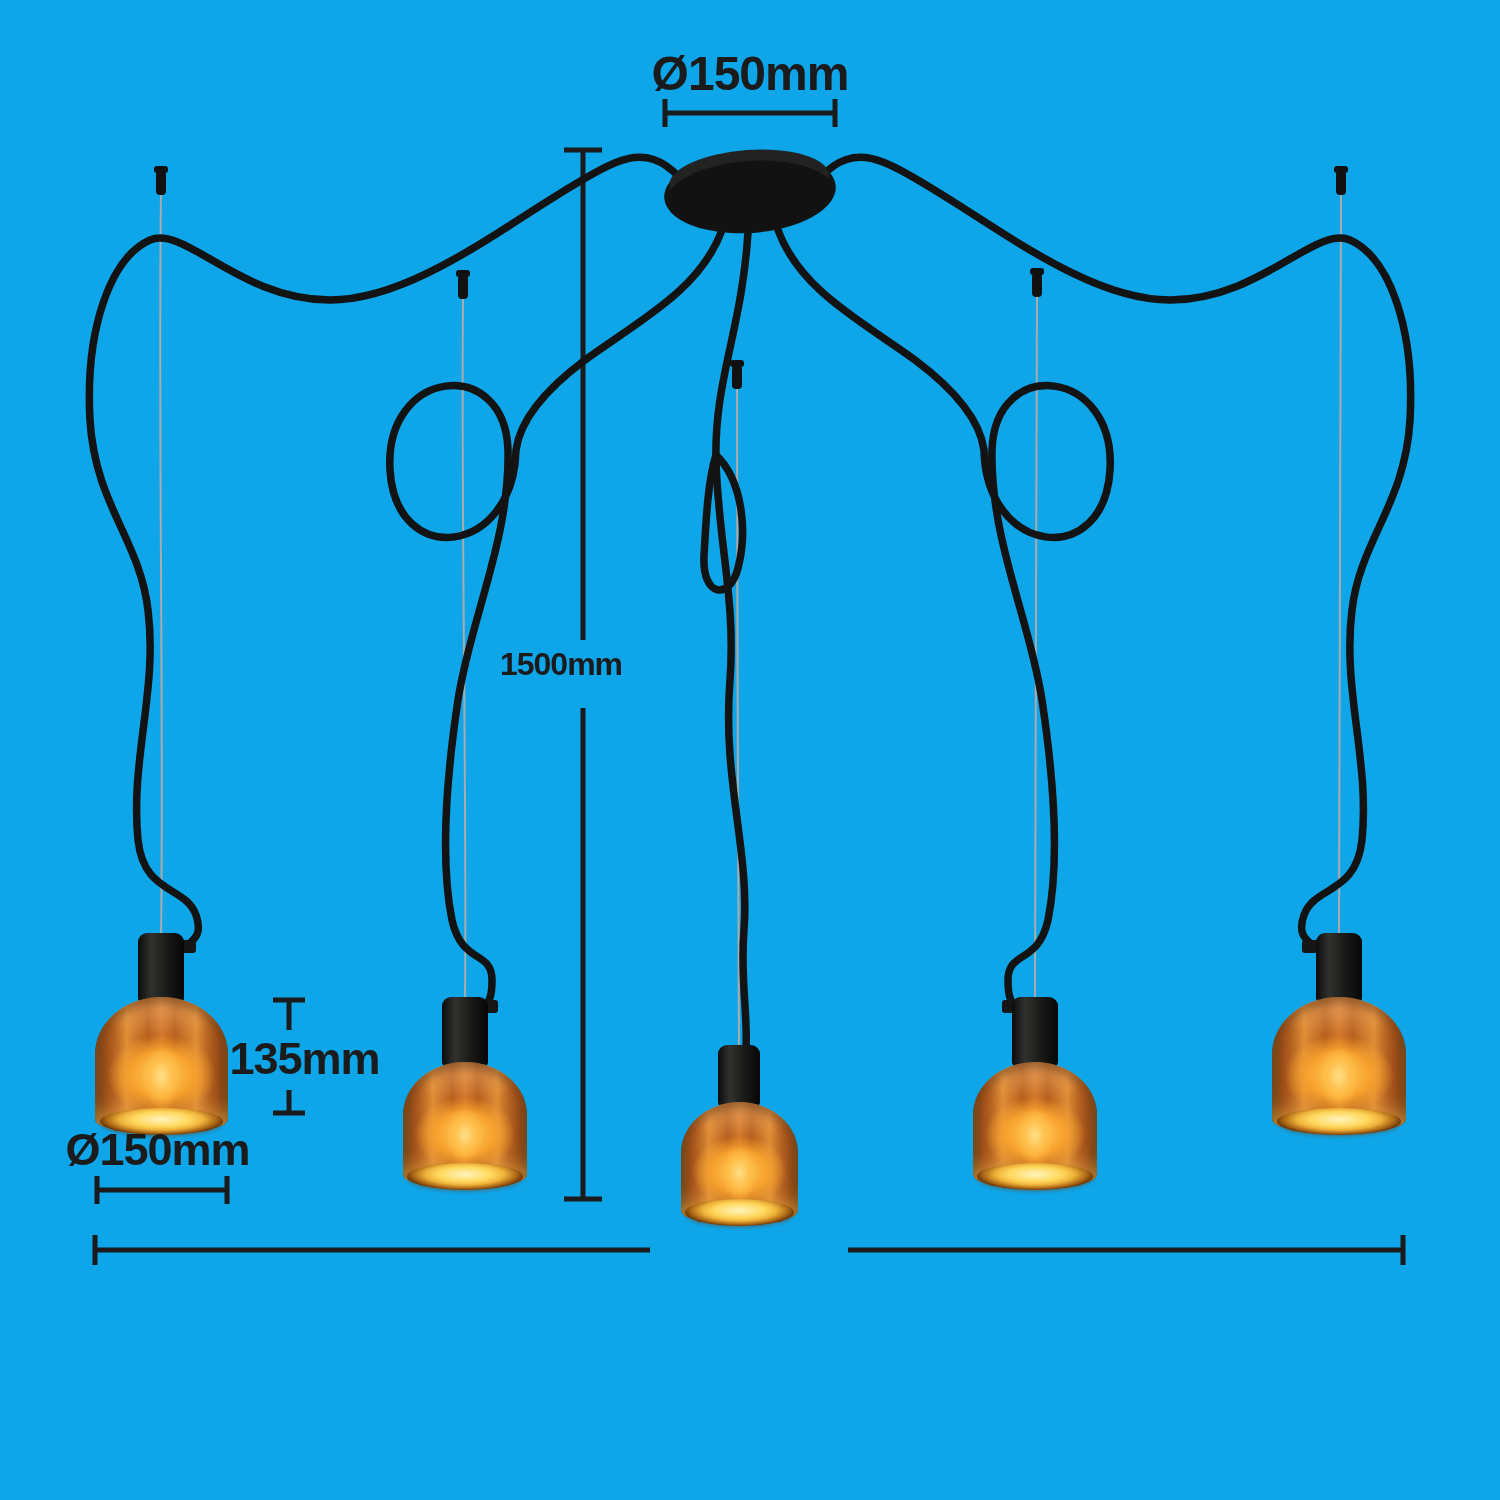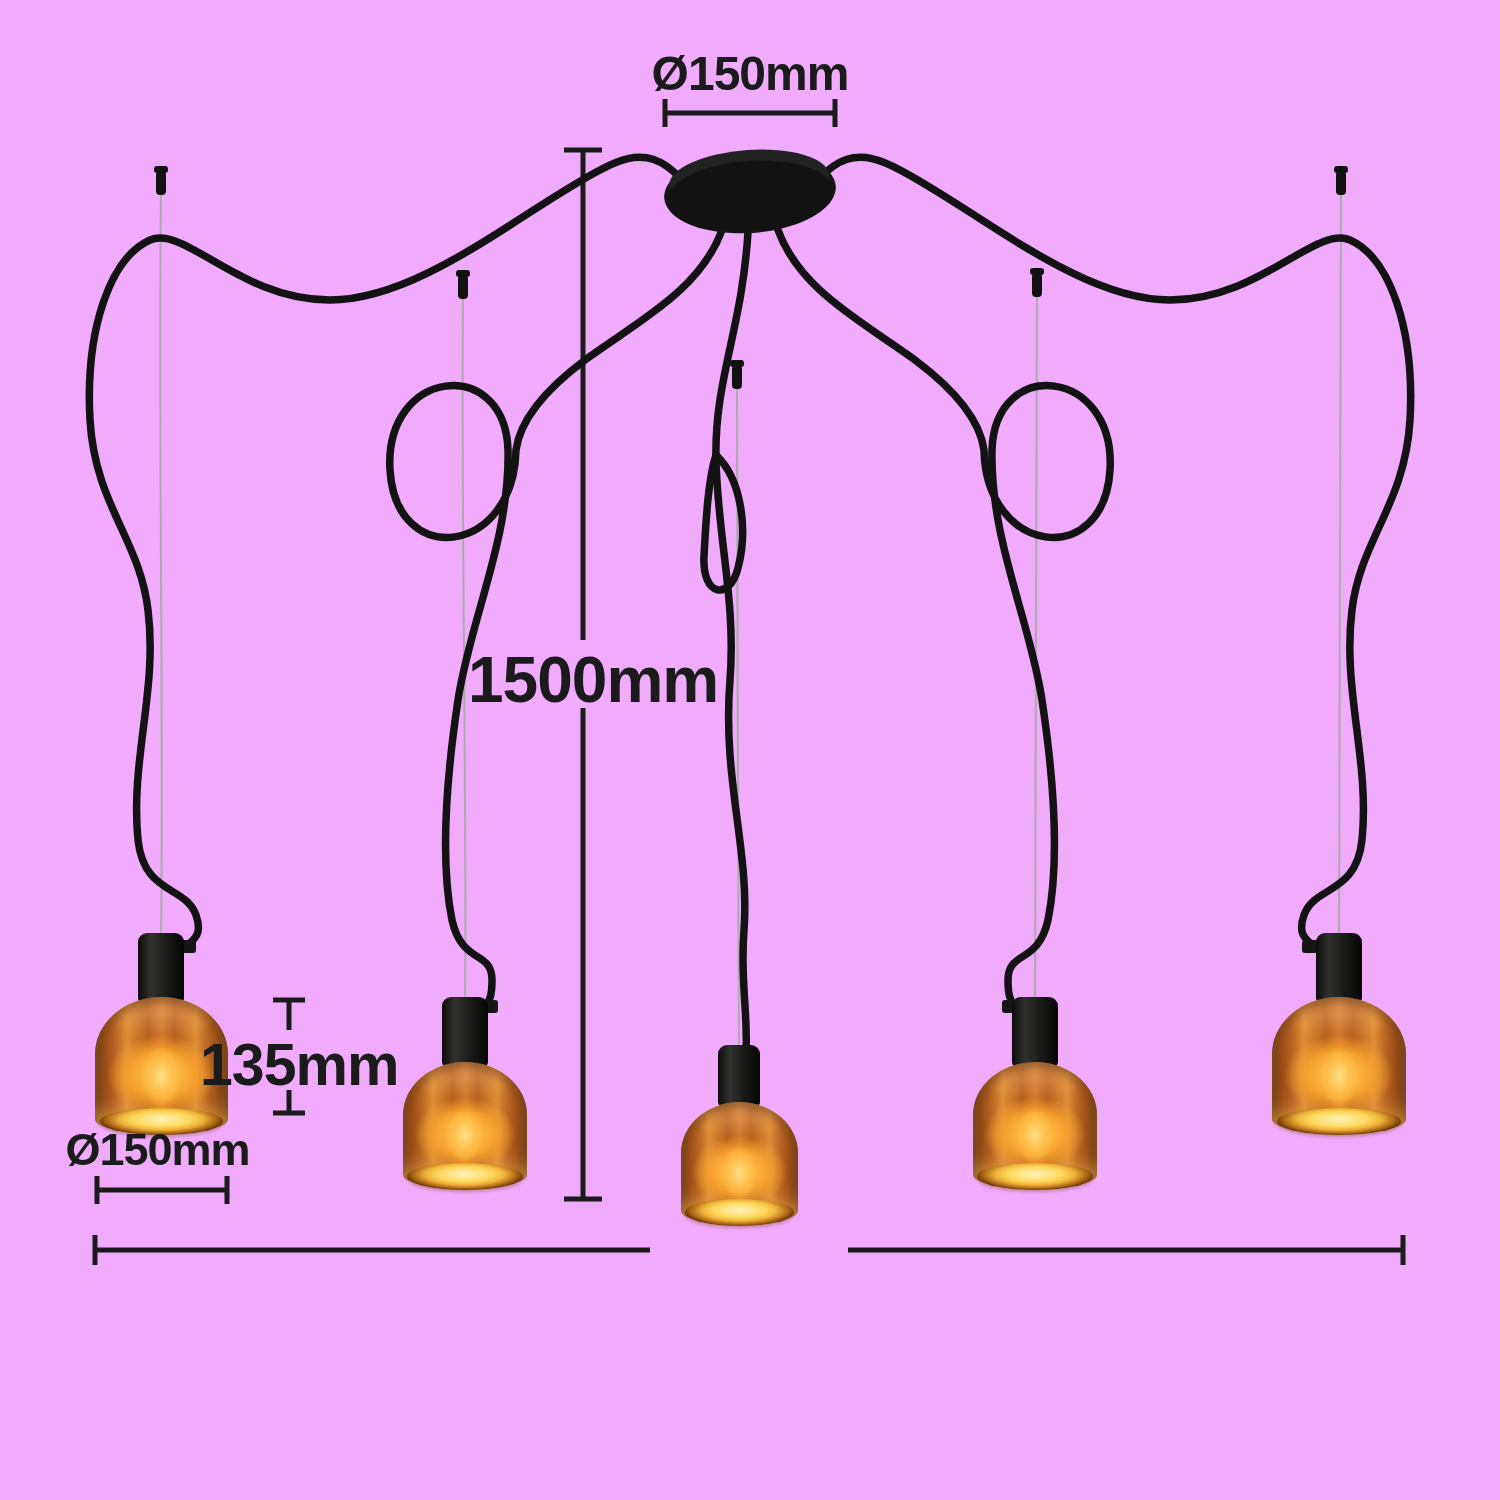--- a/index.html
+++ b/index.html
@@ -1,17 +1,17 @@
 <!DOCTYPE html>
 <html><head>
 <meta charset="utf-8">
 <style>
   html,body{margin:0;padding:0;background:#ffffff;}
   #stage{
-    position:relative;width:1500px;height:1500px;background:#f0abfc;overflow:hidden;
+    position:relative;width:1500px;height:1500px;background:#0ea5e9;overflow:hidden;
     font-family:"Liberation Sans","DejaVu Sans",sans-serif;
   }
   #fixture-svg{position:absolute;left:0;top:0;width:1500px;height:1500px;}
   .dim-label{
     position:absolute;color:#1b1b1b;font-weight:700;line-height:1;
     text-align:center;letter-spacing:-1px;white-space:nowrap;
   }
   .lamp{position:absolute;}
   .socket{
     position:absolute;background:linear-gradient(90deg,#0b0b0b 0%,#31312f 28%,#1a1a19 62%,#060606 100%);
@@ -168,20 +168,20 @@
     <div class="socket-nub" style="left:1302px;top:940px;width:16px;height:13px;"></div>
     <div class="socket" style="left:1316px;top:933px;width:46px;height:70px;"></div>
     <div class="shade" style="left:1272px;top:997px;width:134px;height:130px;">
       <div class="glow"></div>
       <div class="rim"></div>
     </div>
   </div>
 
   <div class="dim-label" style="left:635px;top:50px;width:230px;font-size:48px;">Ø150mm</div>
 
-  <div class="dim-label" style="left:468px;top:648px;width:230px;font-size:64px;text-align:right;">1500mm</div>
+  <div class="dim-label" style="left:446px;top:648px;width:230px;font-size:32px;">1500mm</div>
 
-  <div class="dim-label" style="left:200px;top:1036px;width:185px;font-size:59px;">135mm</div>
+  <div class="dim-label" style="left:212px;top:1036px;width:185px;font-size:45px;">135mm</div>
 
   <div class="dim-label" style="left:55px;top:1127px;width:205px;font-size:45px;">Ø150mm</div>
 
 
 </div>
 
 </body></html>

